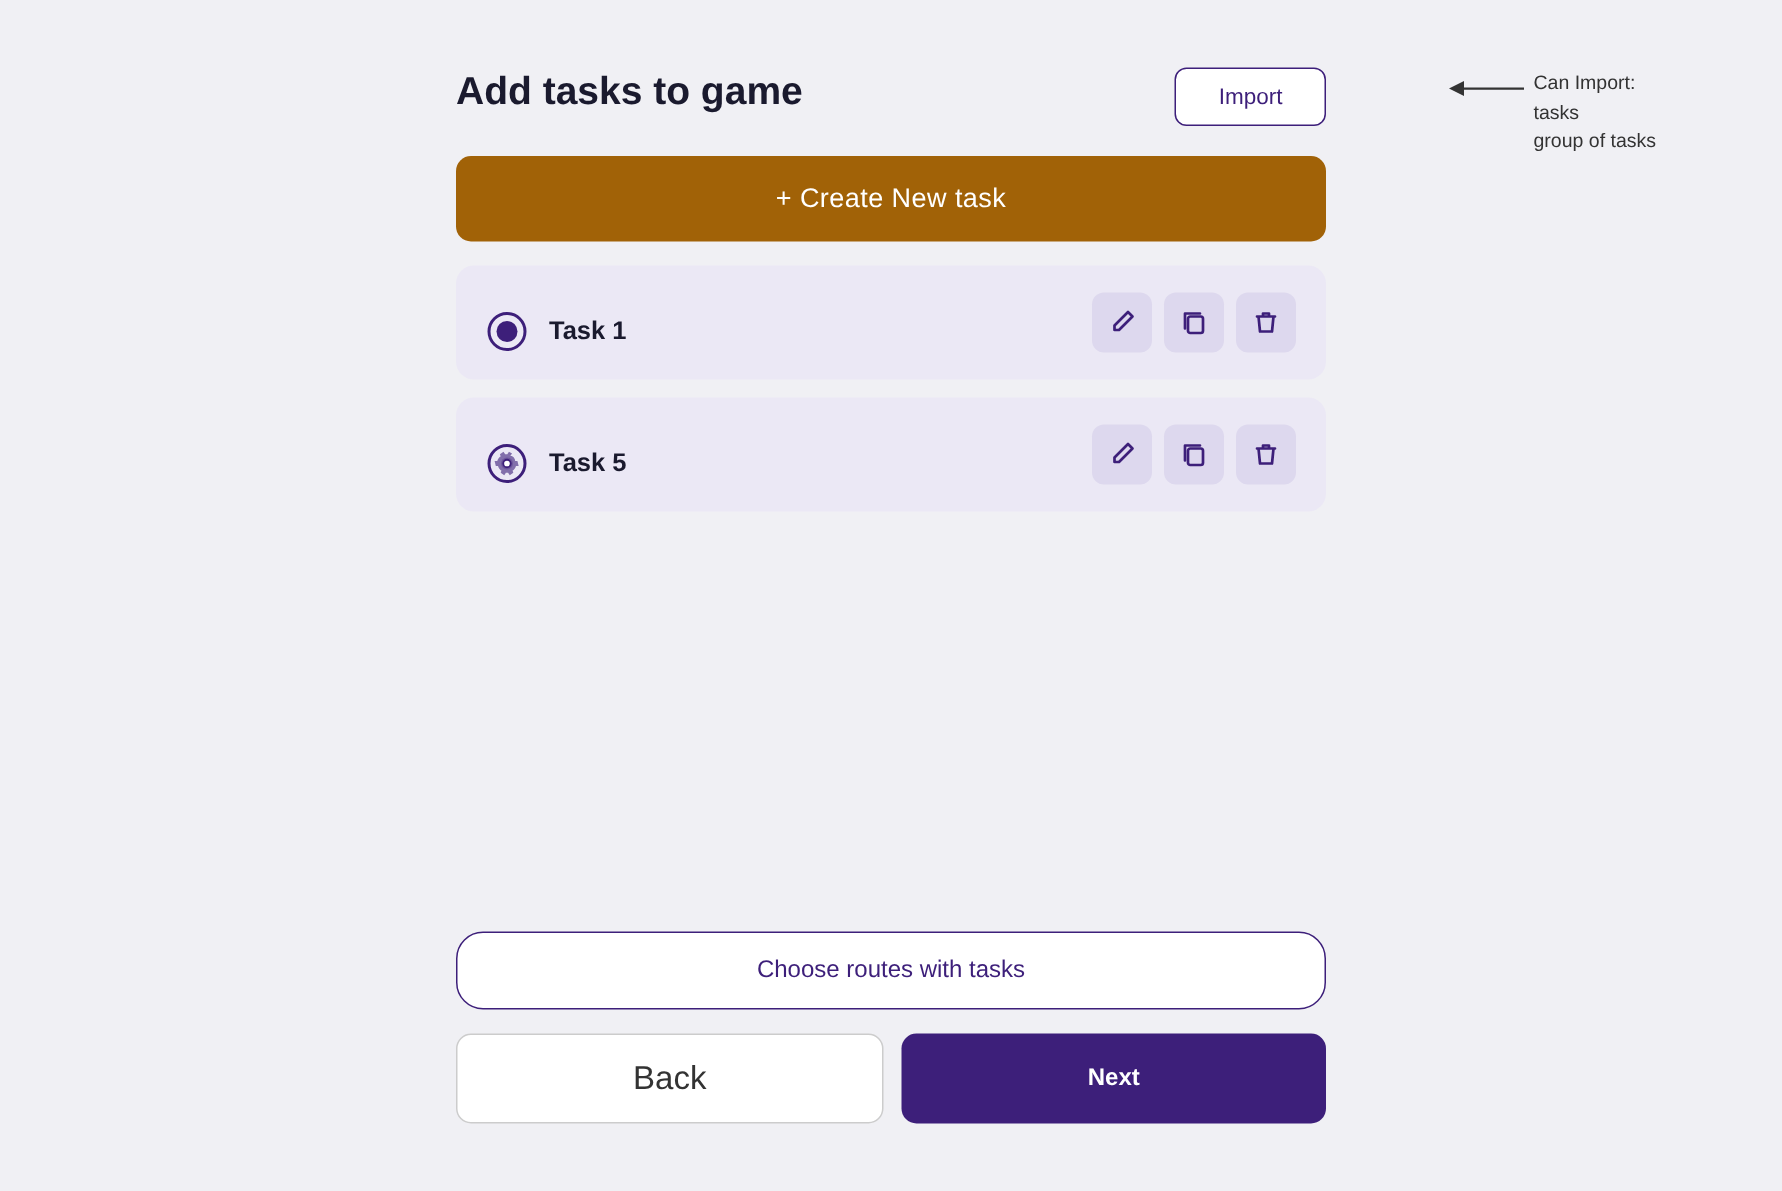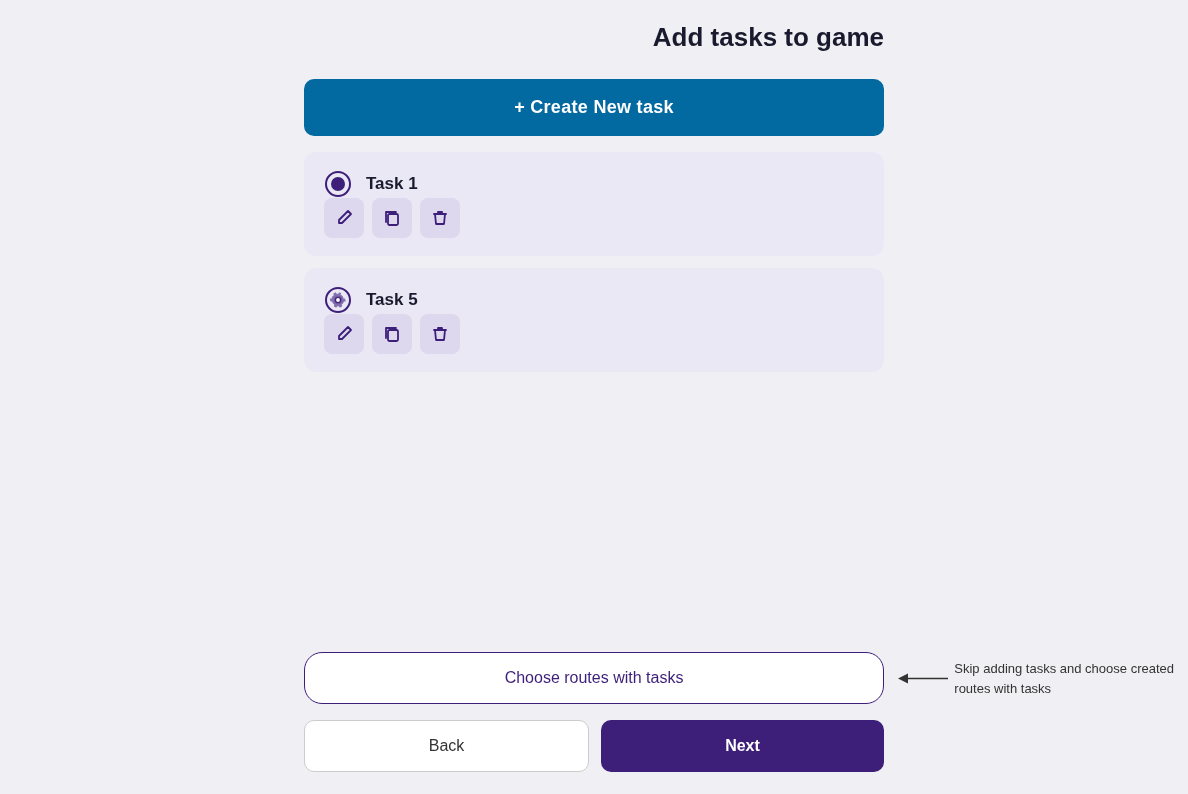--- a/index.html
+++ b/index.html
@@ -25,21 +25,21 @@
 
     .main-content {
       width: 580px;
       position: relative;
     }
 
     
     .header-area {
       display: flex;
       align-items: flex-start;
-      justify-content: flex-end;
+      justify-content: space-between;
       margin-bottom: 20px;
     }
 
     .header-text h1 {
       font-size: 26px;
       font-weight: 700;
       color: #1a1a2e;
       margin-bottom: 6px;
     }
 
@@ -83,42 +83,41 @@
 
     .annotation-text {
       font-size: 13px;
       color: #333;
       line-height: 1.5;
     }
 
     
     .create-task-button {
       width: 100%;
-      background: #0369a1;
+      background: #a16207;
       color: #fff;
       border: none;
       border-radius: 10px;
       padding: 18px;
       font-size: 18px;
-      font-weight: 700;
+      font-weight: 400;
       cursor: pointer;
       margin-bottom: 16px;
       letter-spacing: 0.3px;
     }
 
     
     .task-item {
       background: #ebe8f5;
       border-radius: 12px;
       padding: 18px 20px;
       display: flex;
-      align-items: flex-start;
+      align-items: flex-end;
       justify-content: space-between;
       margin-bottom: 12px;
-      flex-direction: column;
     }
 
     .task-left {
       display: flex;
       align-items: center;
       gap: 14px;
     }
 
     .task-icon {
       width: 28px;
@@ -192,21 +191,21 @@
       gap: 12px;
     }
 
     .back-button {
       flex: 1;
       background: #fff;
       border: 1.5px solid #ccc;
       color: #333;
       border-radius: 10px;
       padding: 16px;
-      font-size: 16px;
+      font-size: 22px;
       font-weight: 500;
       cursor: pointer;
     }
 
     .next-button {
       flex: 1;
       background: #3d1f7a;
       color: #ffffff;
       border: none;
       border-radius: 10px;
@@ -220,20 +219,35 @@
 <body>
 
 <div class="page-container">
   <div class="main-content">
 
     
     <div class="header-area">
       <div class="header-text">
         <h1>Add tasks to game</h1>
       </div>
+      <div class="import-area">
+        <button class="import-button">Import</button>
+
+        <div class="arrow-annotation-top">
+          <svg class="arrow-svg" width="50" height="20" viewBox="0 0 50 20">
+            <line x1="50" y1="10" x2="8" y2="10" stroke="#333" stroke-width="1.5"></line>
+            <polygon points="0,10 10,5 10,15" fill="#333"></polygon>
+          </svg>
+          <div class="annotation-text">
+            <span>Can Import:</span><br>
+            <span>tasks</span><br>
+            <span>group of tasks</span>
+          </div>
+        </div>
+      </div>
     </div>
 
     
     <button class="create-task-button">+ Create New task</button>
 
     
     <div class="task-item">
       <div class="task-left">
 
         <svg class="task-icon" viewBox="0 0 28 28" fill="none">
@@ -293,29 +307,20 @@
           </svg>
         </button>
       </div>
     </div>
 
     
     <div class="bottom-section">
       <div class="choose-routes-area">
         <button class="choose-routes-button">Choose routes with tasks</button>
         
-        <div class="arrow-annotation-bottom">
-          <svg width="50" height="20" viewBox="0 0 50 20">
-            <line x1="50" y1="10" x2="8" y2="10" stroke="#333" stroke-width="1.5"></line>
-            <polygon points="0,10 10,5 10,15" fill="#333"></polygon>
-          </svg>
-          <div class="annotation-text">
-            Skip adding tasks and choose created<br>routes with tasks
-          </div>
-        </div>
       </div>
 
       <div class="nav-buttons">
         <button class="back-button">Back</button>
         <button class="next-button">Next</button>
       </div>
     </div>
 
   </div>
 </div>

